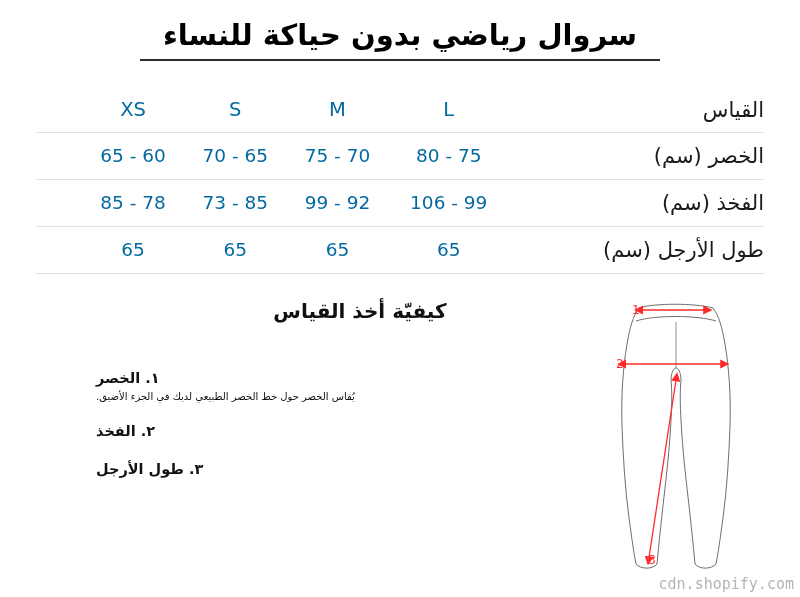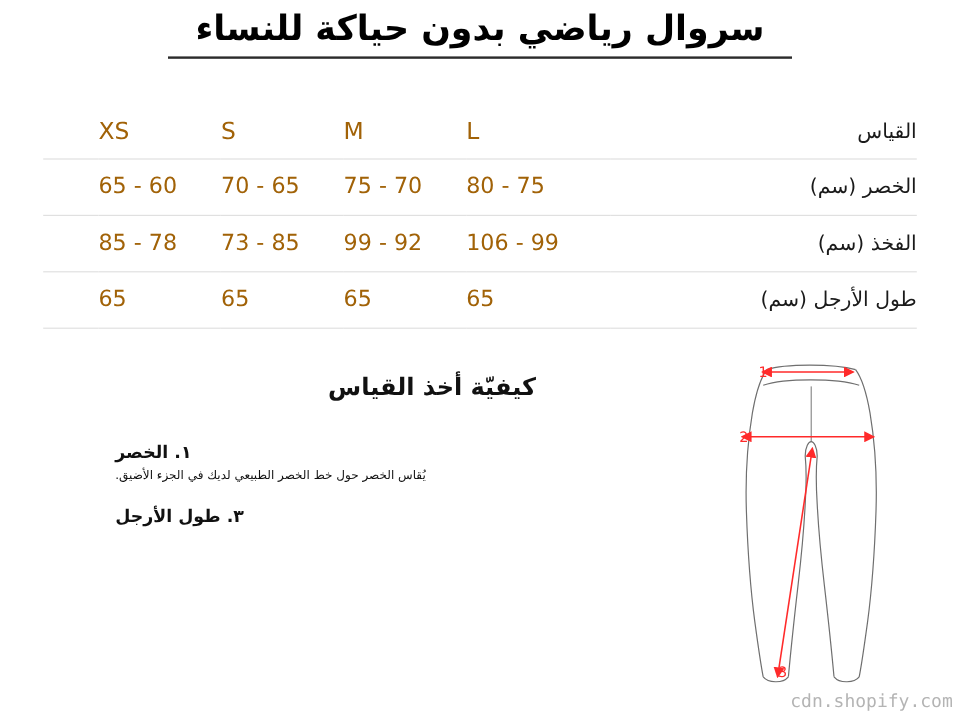--- a/index.html
+++ b/index.html
@@ -12,21 +12,21 @@
     background: #ffffff;
     font-family: "DejaVu Sans", "Liberation Sans", sans-serif;
     color: #1a1a1a;
     overflow: hidden;
     position: relative;
   }
 
   
   .title-block {
     position: absolute;
-    top: 6px;
+    top: 18px;
     left: 0;
     width: 800px;
     text-align: center;
   }
   .title-text {
     font-size: 29px;
     font-weight: bold;
     letter-spacing: 0px;
     color: #000000;
     line-height: 1.2;
@@ -57,45 +57,46 @@
     height: 47px;
   }
   .size-table tr.hdr {
     height: 44px;
   }
   .row-sep td {
     border-bottom: 1px solid #e0e0e0;
   }
   .cell-label {
     text-align: right;
-    font-size: 17px;
+    font-size: 21px;
     color: #1a1a1a;
     padding-left: 0;
     padding-right: 4px;
     white-space: nowrap;
     width: 255px;
     vertical-align: middle;
     direction: rtl;
   }
   .cell-val {
+    text-align: center;
     font-size: 18.5px;
-    color: #a16207;
+    color: #0369a1;
     vertical-align: middle;
     direction: ltr;
     white-space: nowrap;
   }
   .cell-val.hdr-val {
     font-size: 19.5px;
   }
   .spacer-col { width: 46px; }
 
   
   .howto-heading {
     position: absolute;
-    top: 310px;
+    top: 299px;
     left: 150px;
     width: 420px;
     text-align: center;
     font-size: 20px;
     font-weight: bold;
     color: #111111;
     direction: rtl;
   }
 
   .instructions {
@@ -193,20 +194,21 @@
 </table>
 
 <div class="howto-heading">كيفيّة أخذ القياس</div>
 
 <div class="instructions">
   <div class="instr-block">
     <div class="instr-title">١. الخصر</div>
     <div class="instr-body">يُقاس الخصر حول خط الخصر الطبيعي لديك في الجزء الأضيق.</div>
   </div>
   <div class="instr-block">
+    <div class="instr-title">٢. الفخذ</div>
   </div>
   <div class="instr-block">
     <div class="instr-title">٣. طول الأرجل</div>
   </div>
 </div>
 
 <div class="diagram">
   <svg width="205" height="290" viewBox="0 0 205 290" xmlns="http://www.w3.org/2000/svg">
     <defs>
       <marker id="arrL" markerWidth="7" markerHeight="7" refX="6" refY="3.5" orient="auto">

